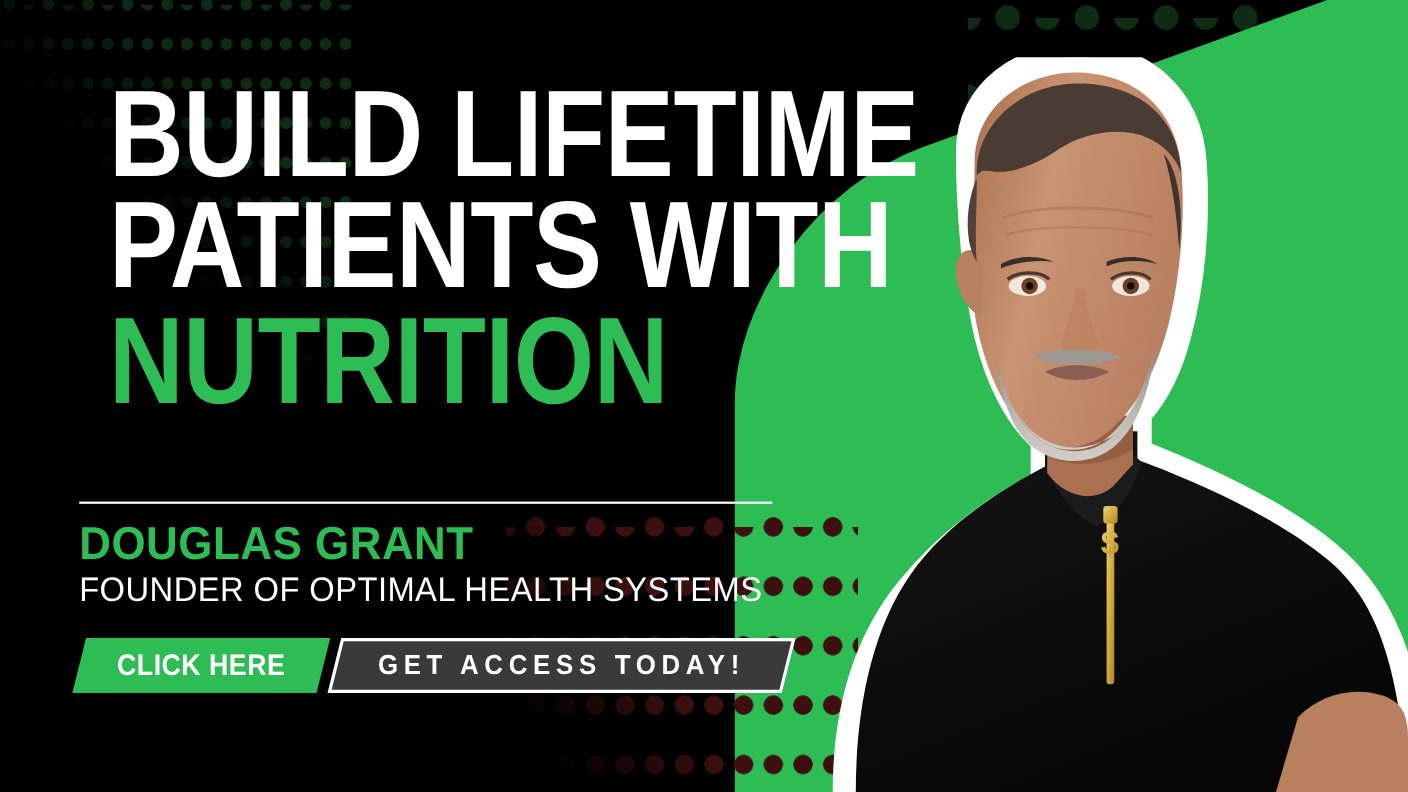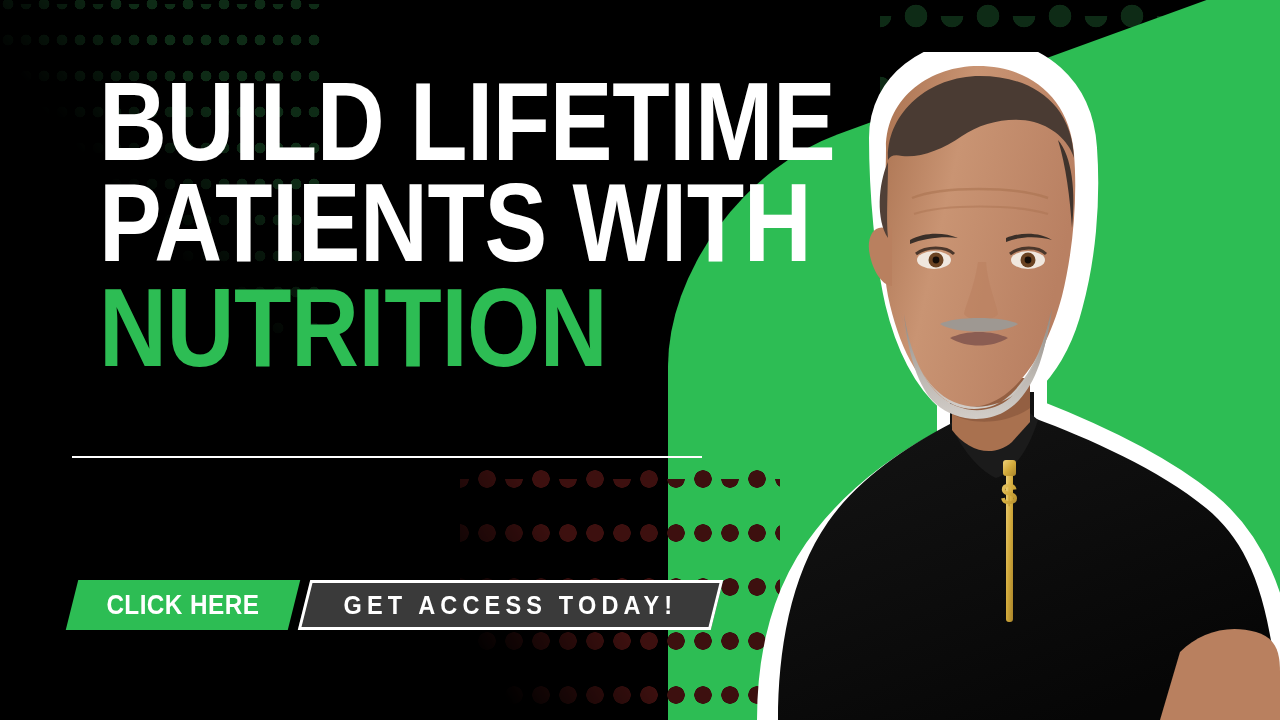--- a/index.html
+++ b/index.html
@@ -305,20 +305,24 @@
   </div>
 
   <div id="copy">
     <h1 class="headline" id="headline-line1">BUILD LIFETIME</h1>
     <h1 class="headline" id="headline-line2">PATIENTS WITH</h1>
     <h1 class="headline accent" id="headline-line3">NUTRITION</h1>
   </div>
 
   <div id="divider"></div>
 
+  <div id="presenter">
+    <div id="presenter-name">DOUGLAS GRANT</div>
+    <div id="presenter-role">FOUNDER OF OPTIMAL HEALTH SYSTEMS</div>
+  </div>
 
   <div id="cta-row">
     <div class="cta" id="cta-primary">
       <span>CLICK HERE</span>
     </div>
     <div class="cta" id="cta-secondary">
       <span>GET ACCESS TODAY!</span>
     </div>
   </div>
 

